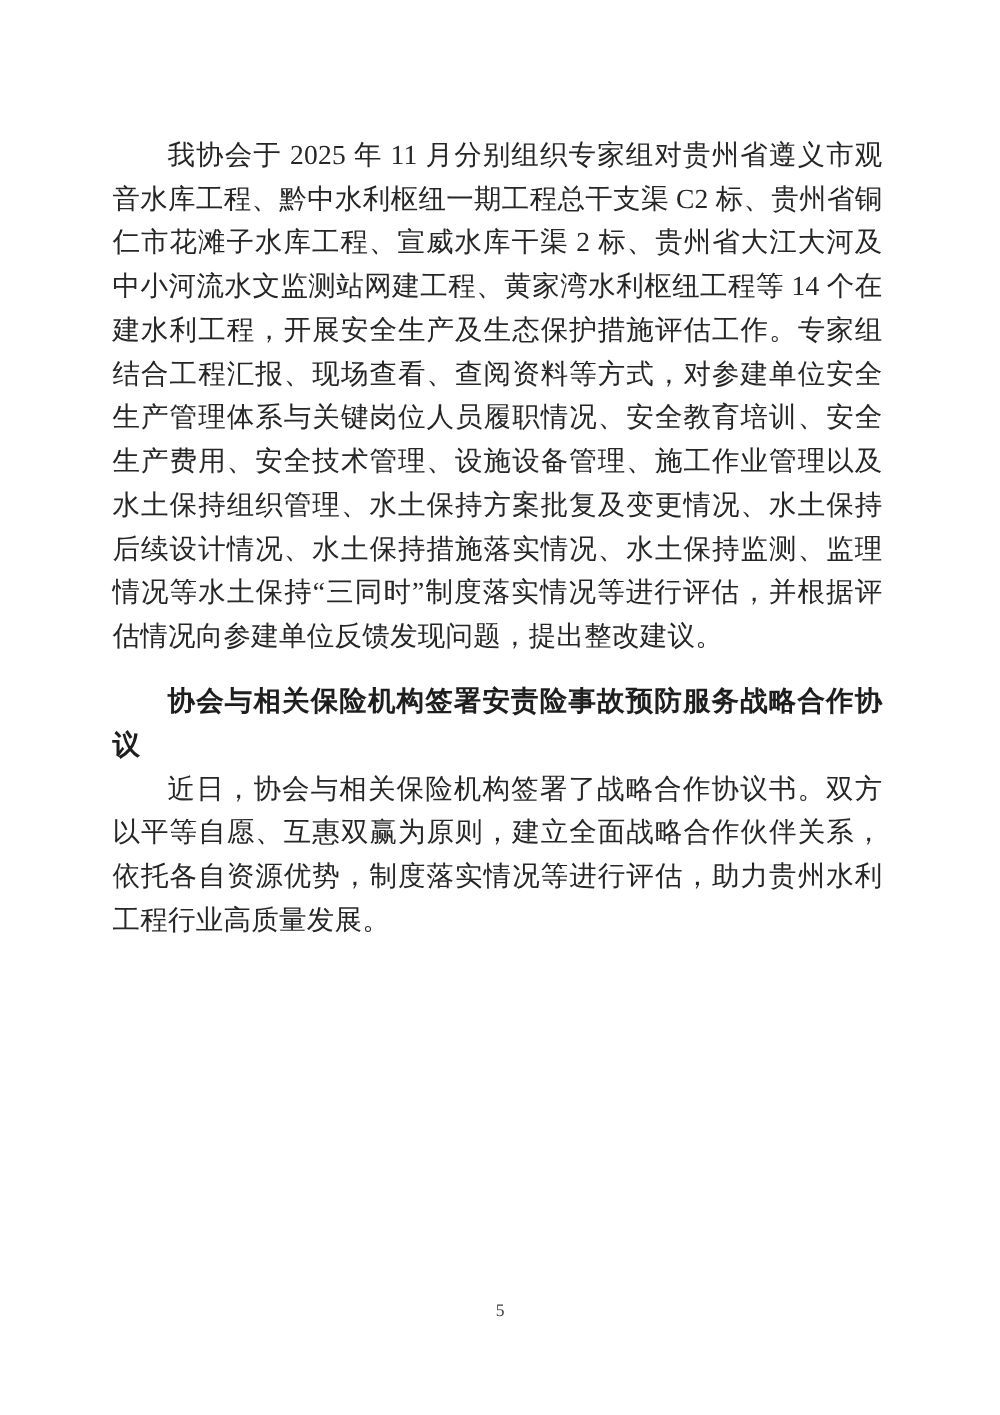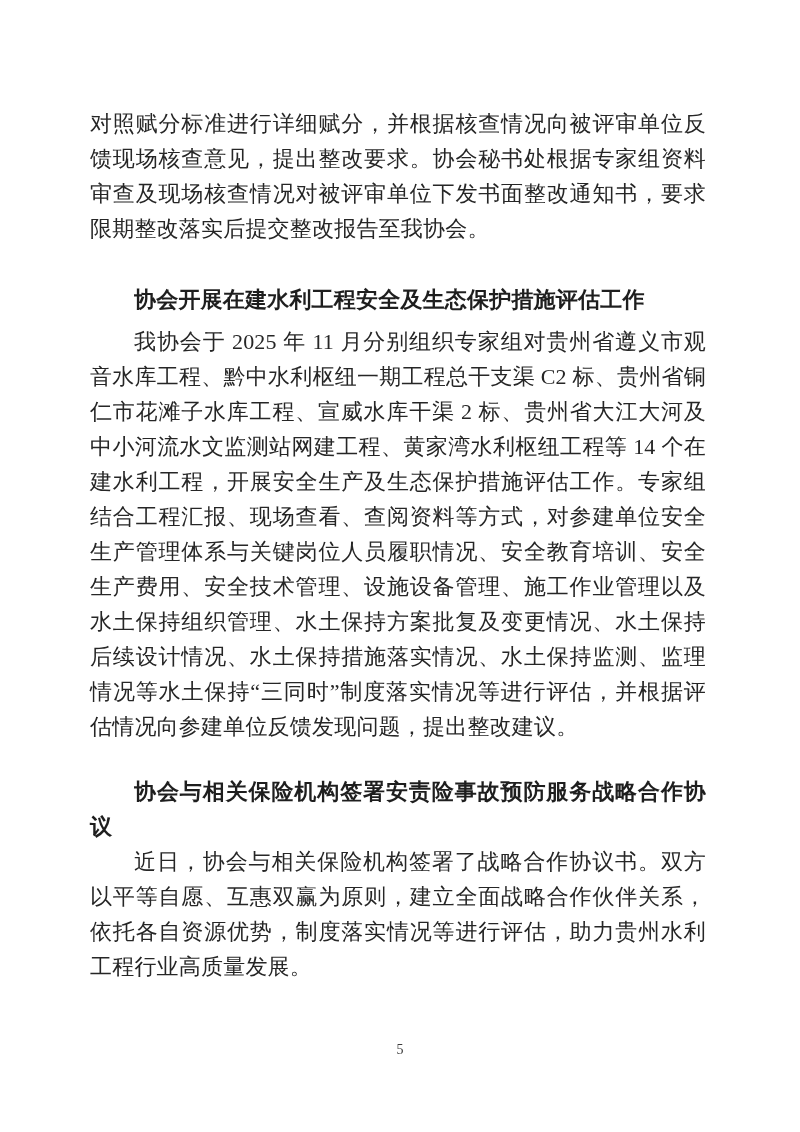--- a/index.html
+++ b/index.html
@@ -45,42 +45,40 @@
     text-justify: inter-ideograph;
     letter-spacing: 0.2px;
     word-break: break-all;
     color: #1e1e1e;
   }
   .heading-1 {
     margin-top: 36px;
     margin-bottom: 7px;
   }
   .heading-2 {
-    margin-top: 30px;
+    margin-top: 17px;
     margin-bottom: 0;
   }
   .page-footer {
     position: absolute;
     left: 0;
     right: 0;
     top: 1041px;
     text-align: center;
     font-size: 14px;
     line-height: 18px;
     color: #3a3a3a;
   }
 </style>
 </head>
 <body>
 
 <div class="page">
 
-  <p class="para">对照赋分标准进行详细赋分，并根据核查情况向被评审单位反馈现场核查意见，提出整改要求。协会秘书处根据专家组资料审查及现场核查情况对被评审单位下发书面整改通知书，要求限期整改落实后提交整改报告至我协会。</p>
 
-  <h2 class="heading heading-1">协会开展在建水利工程安全及生态保护措施评估工作</h2>
 
   <p class="para indent">我协会于 2025 年 11 月分别组织专家组对贵州省遵义市观音水库工程、黔中水利枢纽一期工程总干支渠 C2 标、贵州省铜仁市花滩子水库工程、宣威水库干渠 2 标、贵州省大江大河及中小河流水文监测站网建工程、黄家湾水利枢纽工程等 14 个在建水利工程，开展安全生产及生态保护措施评估工作。专家组结合工程汇报、现场查看、查阅资料等方式，对参建单位安全生产管理体系与关键岗位人员履职情况、安全教育培训、安全生产费用、安全技术管理、设施设备管理、施工作业管理以及水土保持组织管理、水土保持方案批复及变更情况、水土保持后续设计情况、水土保持措施落实情况、水土保持监测、监理情况等水土保持“三同时”制度落实情况等进行评估，并根据评估情况向参建单位反馈发现问题，提出整改建议。</p>
 
   <h2 class="heading heading-2">协会与相关保险机构签署安责险事故预防服务战略合作协议</h2>
 
   <p class="para indent">近日，协会与相关保险机构签署了战略合作协议书。双方以平等自愿、互惠双赢为原则，建立全面战略合作伙伴关系，依托各自资源优势，制度落实情况等进行评估，助力贵州水利工程行业高质量发展。</p>
 
   <div class="page-footer">5</div>
 
 </div>

